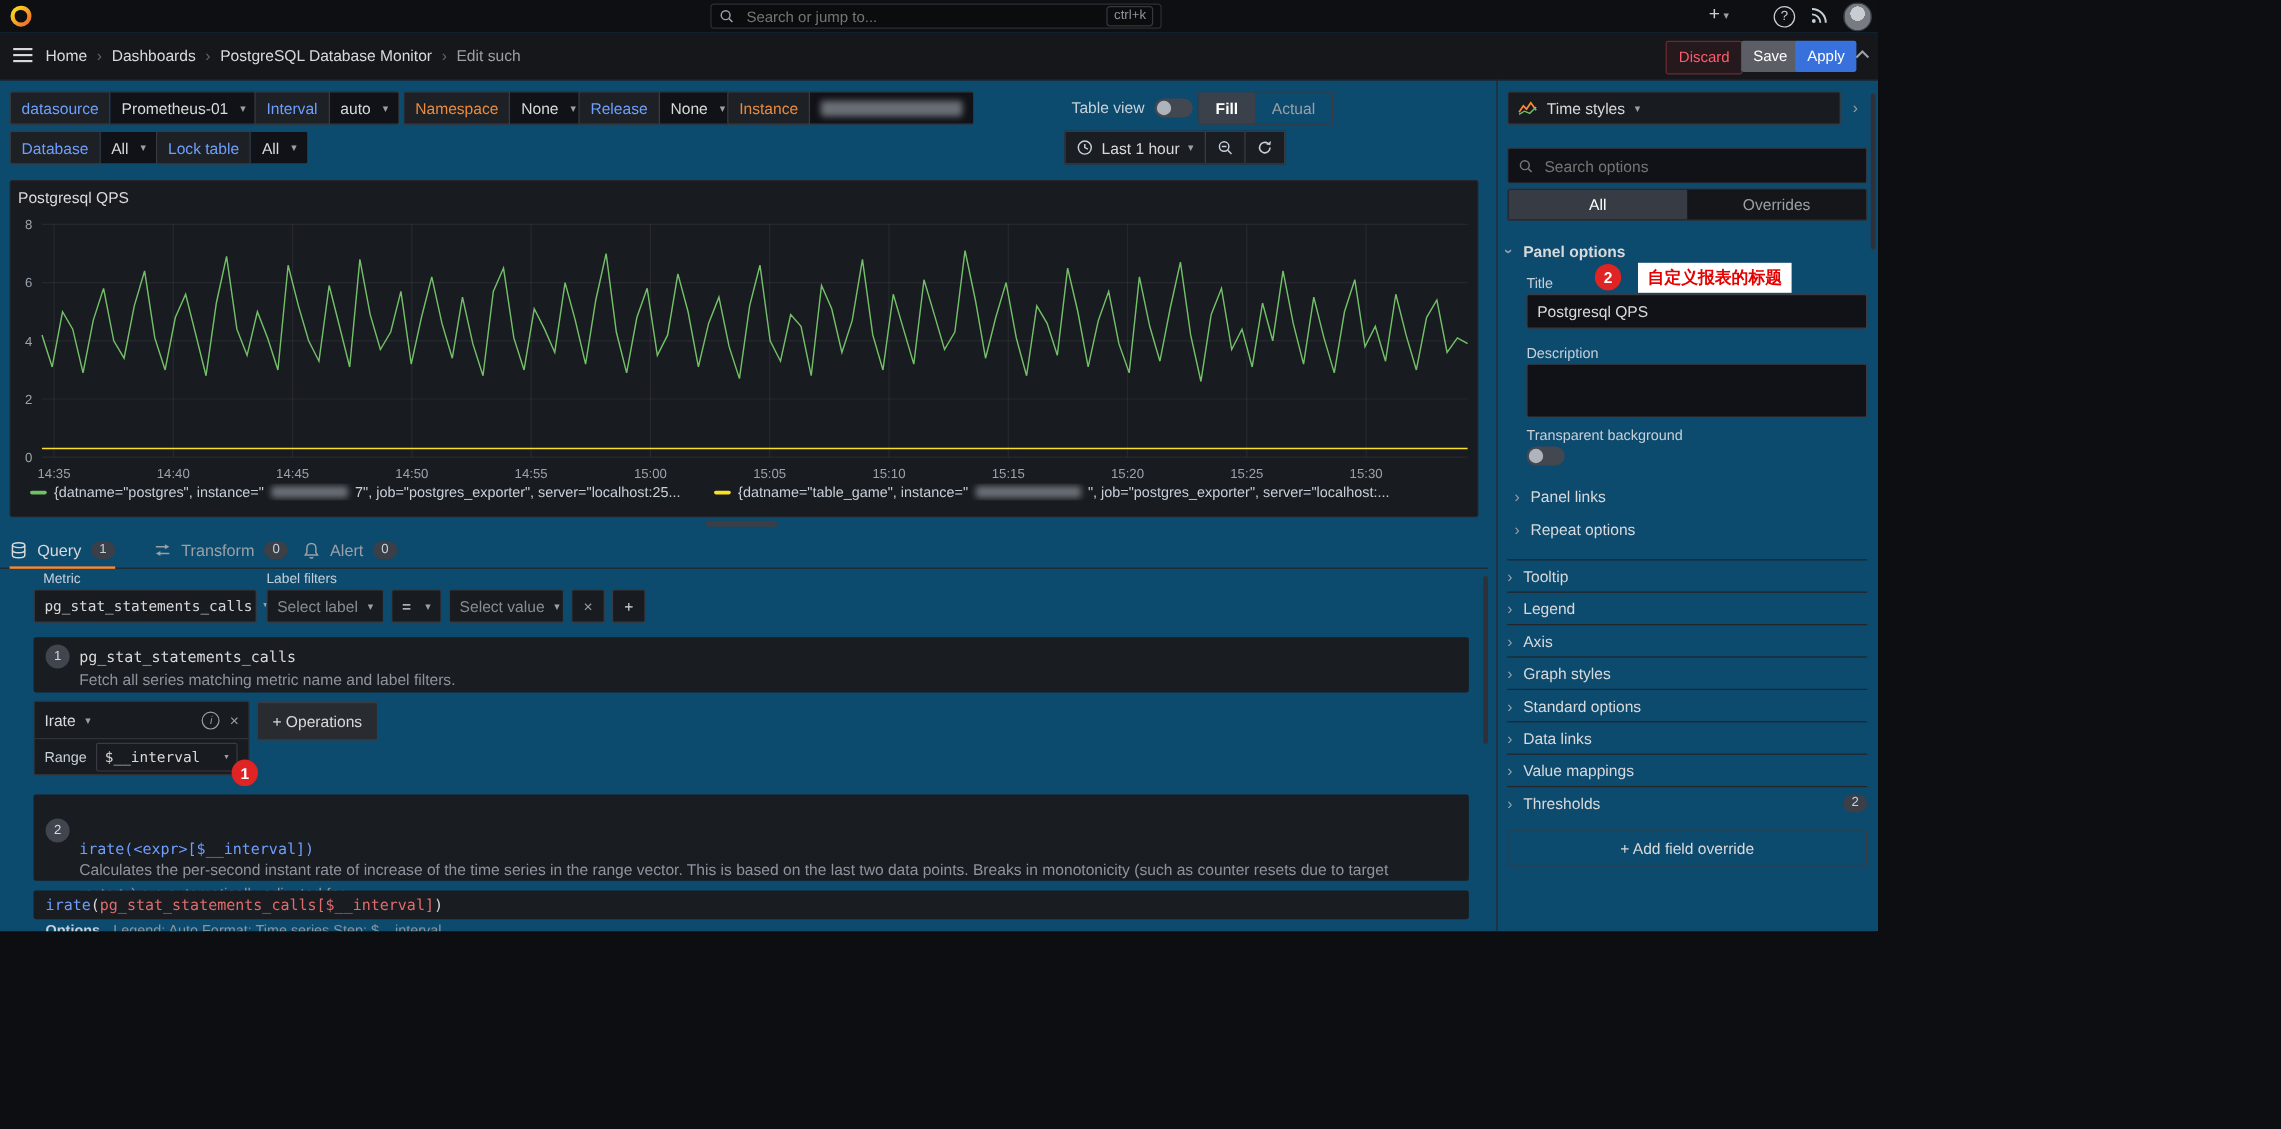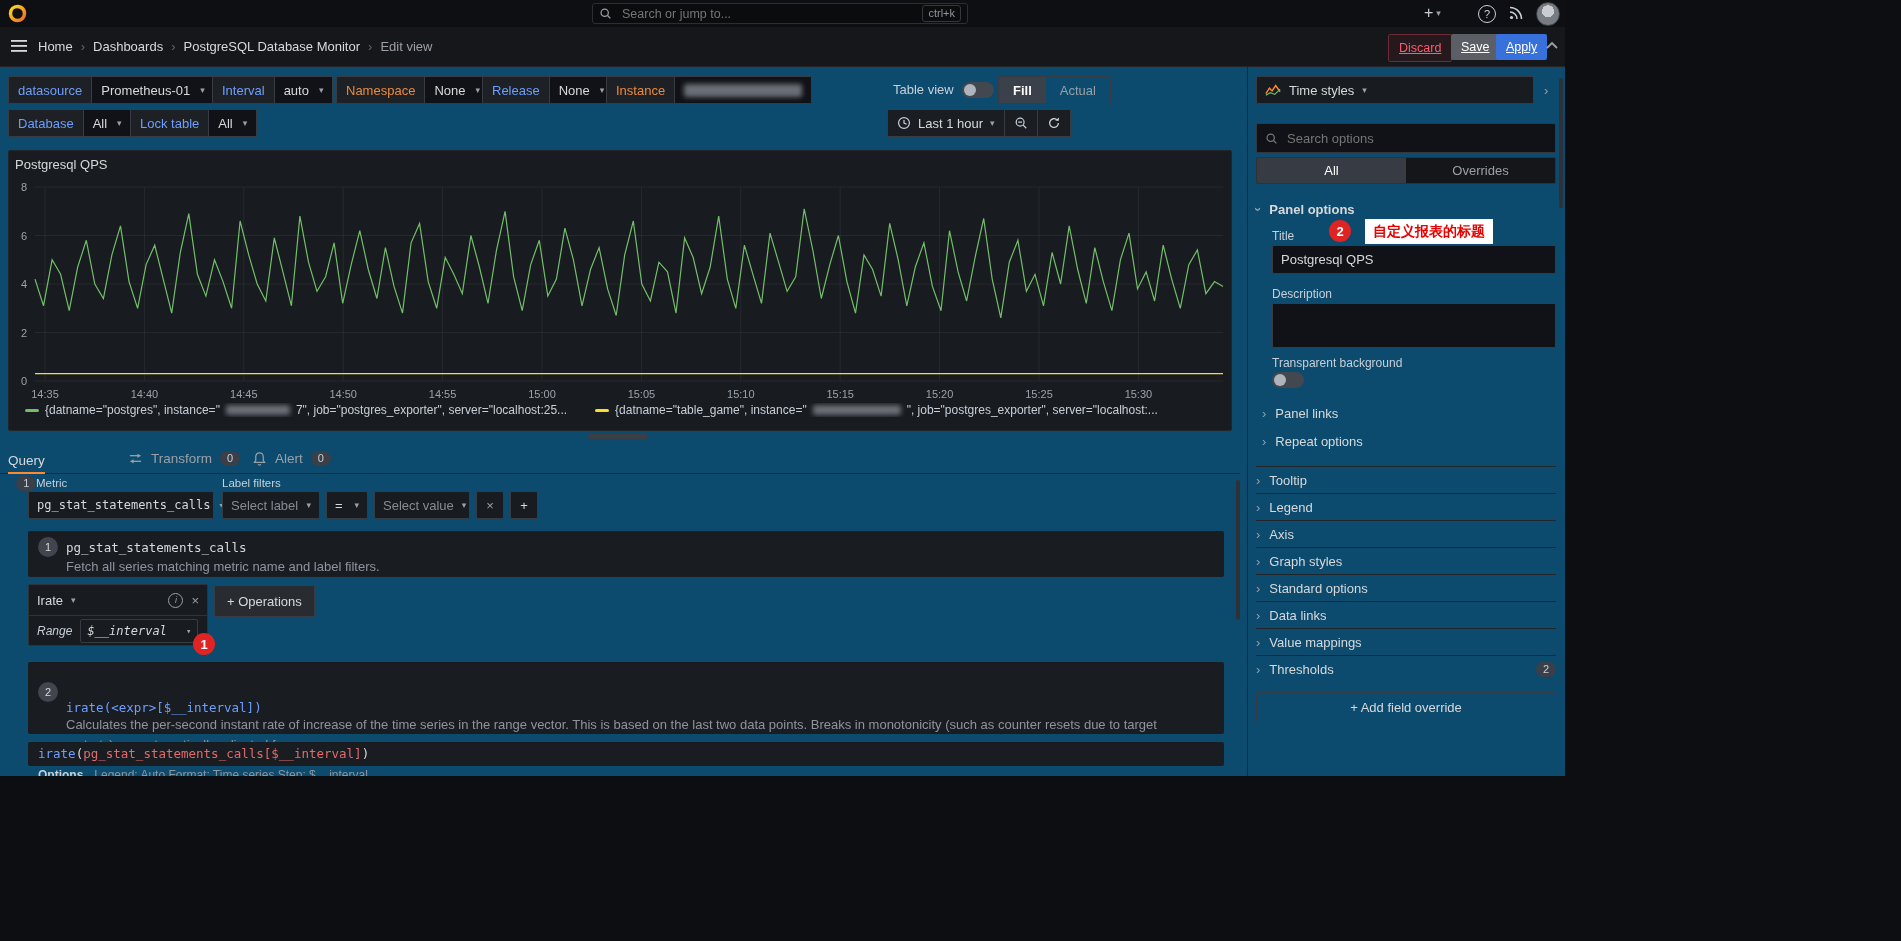--- a/index.html
+++ b/index.html
@@ -10,21 +10,21 @@
   .crumbbar{position:absolute;left:0;top:27px;width:1565px;height:39px;background:#15171b;border-bottom:1px solid #222428;}
   .searchbox{display:flex;align-items:center;gap:8px;background:#0b0c0e;border:1px solid #2c2e33;border-radius:3px;height:21px;padding:0 6px;}
   .searchbox input{flex:1;background:transparent;border:0;outline:none;color:#c7d0d9;font-size:12.5px;font-family:inherit;}
   .kbd{border:1px solid #34373d;border-radius:3px;color:#8e949e;font-size:11px;padding:0 5px;line-height:15px;}
   .iconbtn{display:inline-flex;align-items:center;gap:3px;color:#c7d0d9;}
   .qcircle{width:16px;height:16px;border:1.4px solid #c7d0d9;border-radius:50%;font-size:11px;display:flex;align-items:center;justify-content:center;color:#c7d0d9;}
   .avatar{width:22px;height:22px;border-radius:50%;background:radial-gradient(circle at 50% 38%,#c9ccd1 0 34%,#777b82 35% 100%);border:1px solid #3a3d44;}
   .crumb{font-size:13px;color:#d8d9da;}
   .crumb.dim{color:#9aa0a6;}
   .crumbsep{color:#62666d;font-size:13px;margin:0 8px;}
-  .btn{display:inline-flex;align-items:center;justify-content:center;height:26px;padding:0 10px;border-radius:2px;font-size:12.5px;white-space:nowrap;text-decoration:underline;}
+  .btn{display:inline-flex;align-items:center;justify-content:center;height:26px;padding:0 10px;border-radius:2px;font-size:12.5px;white-space:nowrap;}
   .btn-discard{color:#ff5c6c;border:1px solid #6e2a34;background:rgba(224,47,68,0.08);}
   .btn-save{background:#5b5e65;color:#fff;}
   .btn-apply{background:#3871dc;color:#fff;}
   .vargroup{position:absolute;display:flex;height:28px;}
   .varlabel{display:flex;align-items:center;background:#1d2024;border:1px solid #383b42;border-radius:2px 0 0 2px;padding:0 9px;font-size:13px;white-space:nowrap;}
   .varlabel.blue{color:#6e9fff;}
   .varlabel.orange{color:#eb8b3e;}
   .varvalue{display:flex;align-items:center;gap:10px;background:#111217;border:1px solid #383b42;border-left:0;border-radius:0 2px 2px 0;padding:0 9px;font-size:13px;color:#d8d9da;white-space:nowrap;}
   .caret{color:#9aa0a6;font-size:9px;line-height:1;}
   .blur{background:#6a6f76;filter:blur(2.5px);border-radius:2px;height:13px;display:inline-block;}
@@ -49,21 +49,21 @@
   .sel{position:absolute;display:flex;align-items:center;gap:8px;box-sizing:border-box;height:28px;background:#181b1f;border:1px solid #383b42;border-radius:2px;padding:0 8px;font-size:13px;color:#d8d9da;white-space:nowrap;}
   .sel .caret{margin-left:auto;}
   .sel .ph{color:#868c94;}
   .sqbtn{position:absolute;display:flex;align-items:center;justify-content:center;box-sizing:border-box;width:28px;height:28px;background:#181b1f;border:1px solid #383b42;border-radius:2px;color:#9aa0a6;font-size:13px;}
   .strip{position:absolute;background:#191c21;border-radius:2px;box-sizing:border-box;}
   .ncircle{width:20px;height:20px;border-radius:50%;background:#41454e;color:#d8d9da;font-size:11px;display:flex;align-items:center;justify-content:center;flex:none;}
   .mono{font-family:"DejaVu Sans Mono","Liberation Mono",monospace;}
   .desc{color:#8e949e;font-size:13px;line-height:20px;}
   .opcard{position:absolute;left:28px;top:584px;width:180px;height:62px;border:1px solid #2f3237;border-radius:2px;background:#181b1f;box-sizing:border-box;}
   .ophdr{display:flex;align-items:center;height:30px;border-bottom:1px solid #2f3237;padding:0 8px;gap:8px;font-size:13px;}
-  .opbody{display:flex;align-items:center;height:30px;padding:0 8px;gap:8px;font-size:12px;color:#c7d0d9;font-style:italic;}
+  .opbody{display:flex;align-items:center;height:30px;padding:0 8px;gap:8px;font-size:12px;color:#c7d0d9;}
   .minisel{display:flex;align-items:center;gap:8px;border:1px solid #383b42;border-radius:2px;height:22px;padding:0 6px;font-size:12px;color:#d8d9da;}
   .icircle{width:13px;height:13px;border:1px solid #9aa0a6;border-radius:50%;color:#9aa0a6;font-size:9px;display:flex;align-items:center;justify-content:center;font-style:italic;}
   .graybtn{position:absolute;display:flex;align-items:center;justify-content:center;height:30px;background:#282b30;border:1px solid #383b42;border-radius:2px;font-size:13px;color:#d8d9da;padding:0 12px;}
   .redcircle{position:absolute;width:22px;height:22px;border-radius:50%;background:#e02424;color:#fff;font-size:13px;font-weight:bold;display:flex;align-items:center;justify-content:center;}
   .redlabel{position:absolute;background:#ffffff;color:#e60000;font-weight:bold;font-size:14px;line-height:26px;height:26px;padding:0 8px;white-space:nowrap;}
   .toggle{position:absolute;width:32px;height:16px;border-radius:8px;background:#43474f;}
   .toggle .knob{position:absolute;left:2px;top:2px;width:12px;height:12px;border-radius:50%;background:#aeb4bc;}
   .divider-v{position:absolute;left:1247px;top:66px;width:1px;height:710px;background:#24262b;}
   .side-sel{position:absolute;display:flex;align-items:center;gap:8px;box-sizing:border-box;height:28px;border:1px solid #383b42;border-radius:2px;background:#181b1f;padding:0 8px;font-size:13px;}
   .side-input{position:absolute;display:flex;align-items:center;gap:7px;box-sizing:border-box;border:1px solid #34373d;border-radius:2px;background:#111217;padding:0 8px;}
@@ -137,21 +137,21 @@
           <rect x="1" y="12" width="16" height="1.8" fill="#d8d9da"></rect>
       </svg>
     </div>
     <div class="abs" style="left:38px;top:0;height:39px;display:flex;align-items:center;">
       <span class="crumb">Home</span>
       <span class="crumbsep">›</span>
       <span class="crumb">Dashboards</span>
       <span class="crumbsep">›</span>
       <span class="crumb">PostgreSQL Database Monitor</span>
       <span class="crumbsep">›</span>
-      <span class="crumb dim">Edit view</span>
+      <span class="crumb dim">Edit such</span>
     </div>
     <div class="btn btn-discard abs" style="left:1388px;top:7px;">Discard</div>
     <div class="btn btn-save abs" style="left:1451px;top:7px;">Save</div>
     <div class="btn btn-apply abs" style="left:1496px;top:7px;">Apply</div>
     <div class="abs" style="left:1545px;top:13px;">
       <svg class="icon" width="14" height="12" viewBox="0 0 14 12">
         <polyline points="2,8 7,3 12,8" fill="none" stroke="#9aa0a6" stroke-width="1.8"></polyline>
       </svg>
     </div>
   </div>
@@ -290,21 +290,21 @@
         <span class="dash" style="background:#fade2a;"></span>
         <span>{datname="table_game", instance="</span>
           <span class="blur" style="width:88px;height:10px;"></span>
           <span>", job="postgres_exporter", server="localhost:...</span>
       </div>
     </div>
   </div>
   <div class="handle"></div>
 
   <div class="tabsrow">
-    <div class="qtab on" style="left:8px;flex-direction:column;">
+    <div class="qtab on" style="left:8px;">
       <svg class="icon" width="15" height="15" viewBox="0 0 16 16">
         <ellipse cx="8" cy="3.5" rx="5.5" ry="2.2" fill="none" stroke="#d8d9da" stroke-width="1.3"></ellipse>
         <path d="M2.5 3.5 v9 c0 1.2 2.5 2.2 5.5 2.2 s5.5-1 5.5-2.2 v-9" fill="none" stroke="#d8d9da" stroke-width="1.3"></path>
         <path d="M2.5 8 c0 1.2 2.5 2.2 5.5 2.2 s5.5-1 5.5-2.2" fill="none" stroke="#d8d9da" stroke-width="1.3"></path>
       </svg>
       <span>Query</span>
       <span class="badge">1</span>
     </div>
     <div class="qtab" style="left:128px;">
       <svg class="icon" width="15" height="15" viewBox="0 0 16 16">

